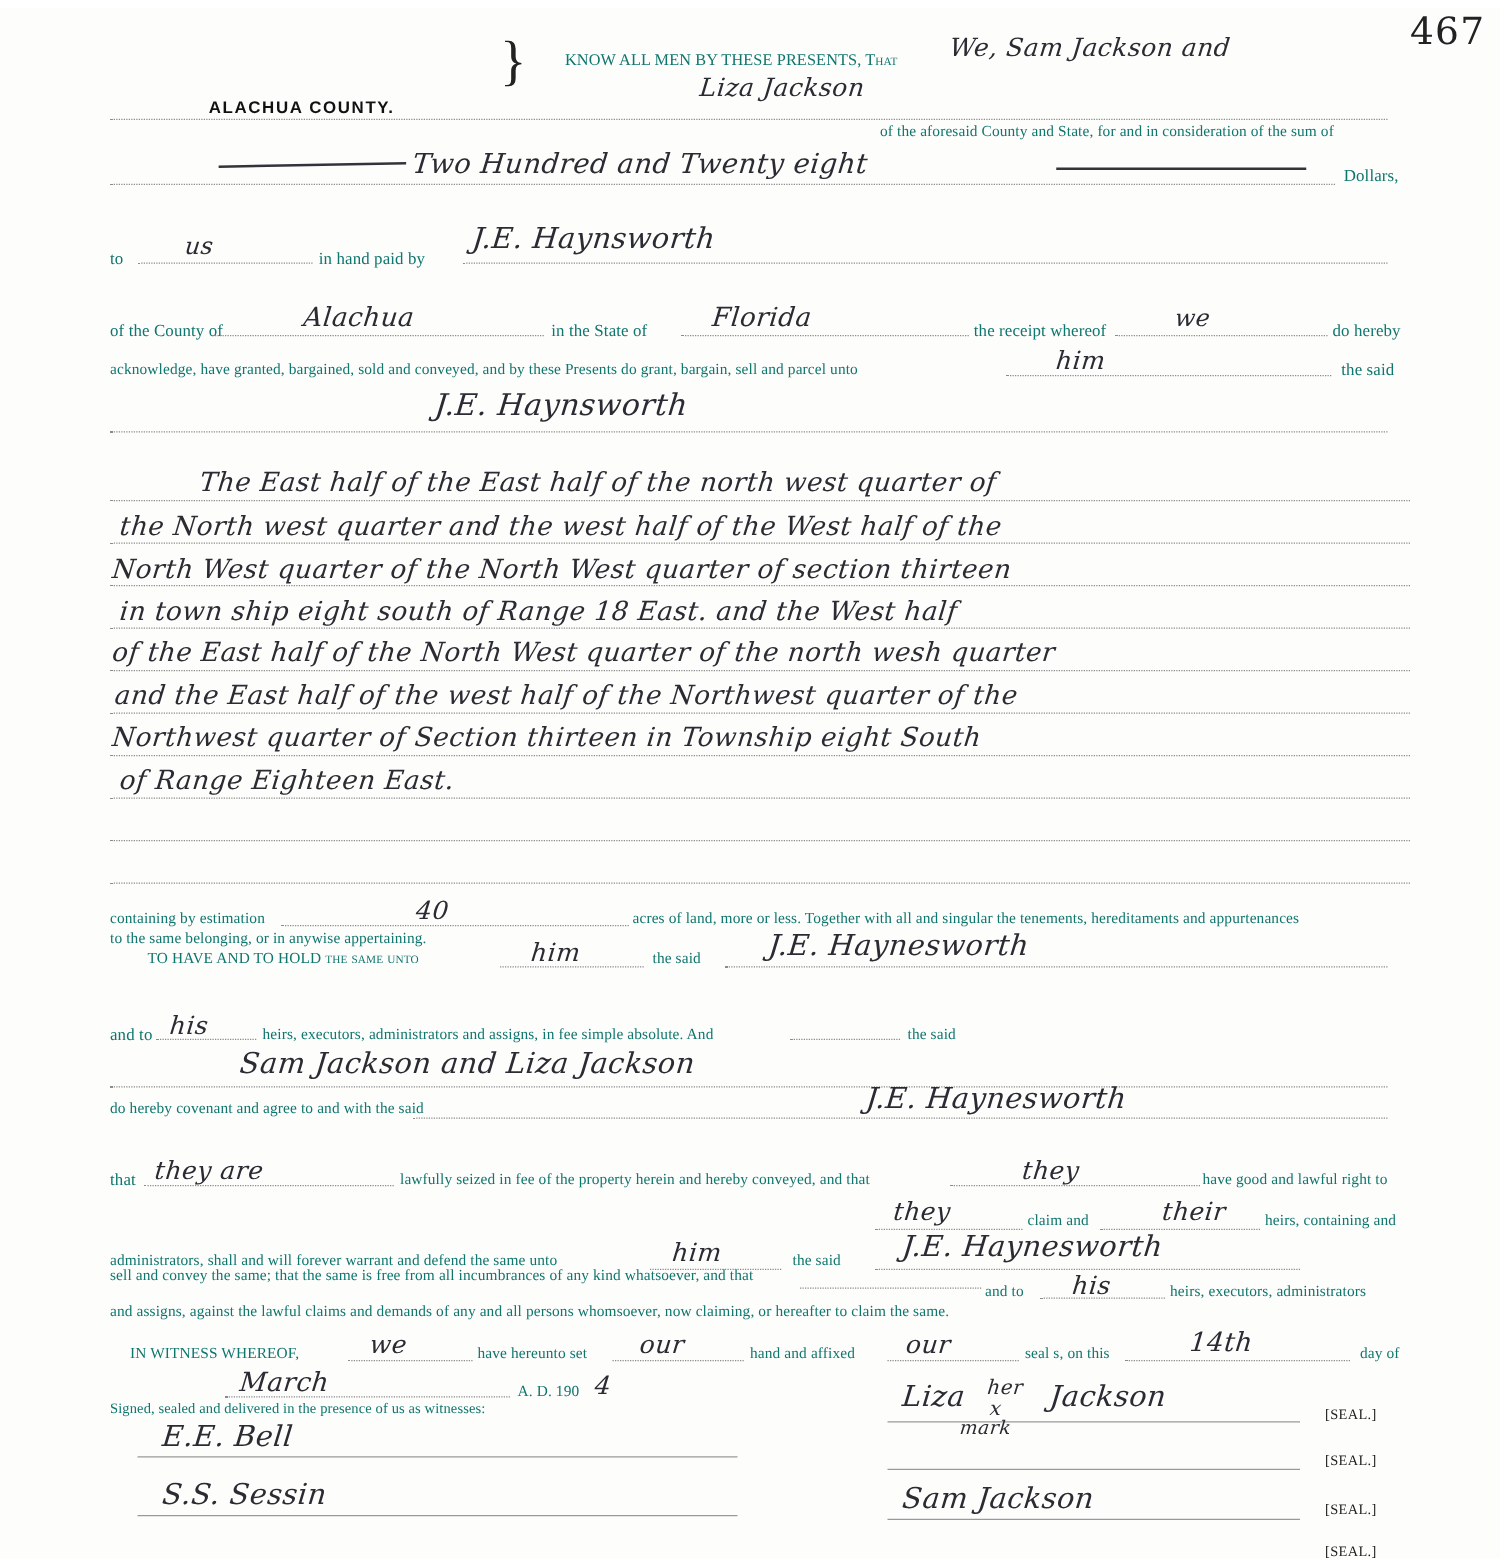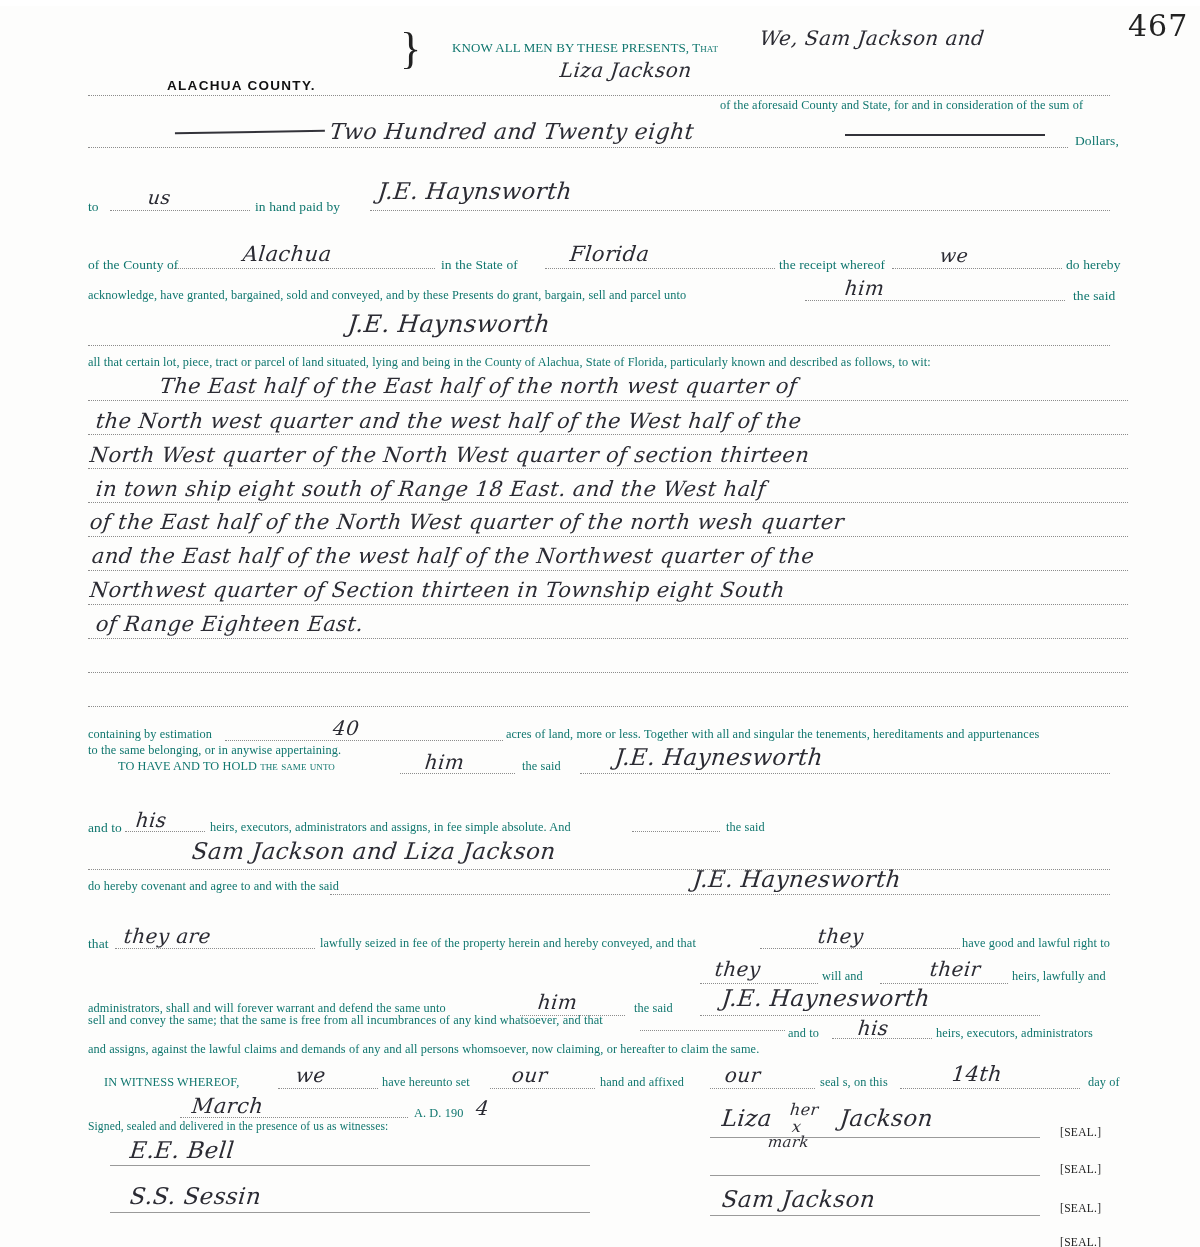--- a/index.html
+++ b/index.html
@@ -111,21 +111,21 @@
   <div class="abs brace" style="left:400px; top:27px;">}</div>
   <div class="abs title-county" style="left:167px; top:78px;">ALACHUA COUNTY.</div>
 
   <div class="abs pr" style="left:452px; top:40px; font-variant:small-caps; font-size:13px;">KNOW ALL MEN BY THESE PRESENTS, That</div>
 
   <div class="abs hw" style="left:760px; top:26px; font-size:20px;">We, Sam Jackson and</div>
   <div class="abs hw" style="left:560px; top:58px; font-size:20px;">Liza Jackson</div>
 
   <div class="abs rule" style="left:88px; top:95px; width:1022px;"></div>
 
-  <div class="abs pr pr-sm" style="left:720px; top:98px;">of the aforesaid County and State, for and in consideration of the sum of</div>
+  <div class="abs pr pr-sm" style="left:704px; top:98px;">of the aforesaid County and State, for and in consideration of the sum of</div>
 
   <div class="abs rule" style="left:88px; top:147px; width:980px;"></div>
   <div class="abs hw" style="left:330px; top:119px; font-size:22px;">Two Hundred and Twenty eight</div>
   <div class="abs" style="left:175px; top:131px; width:150px; height:10px; border-top:2px solid #33333a; transform:rotate(-1deg);"></div>
   <div class="abs" style="left:845px; top:134px; width:200px; height:0; border-top:2px solid #33333a;"></div>
   <div class="abs pr" style="left:1075px; top:133px;">Dollars,</div>
 
   <div class="abs pr" style="left:88px; top:199px;">to</div>
   <div class="abs rule" style="left:110px; top:210px; width:140px;"></div>
   <div class="abs hw" style="left:148px; top:186px; font-size:19px;">us</div>
@@ -147,21 +147,20 @@
   <div class="abs pr" style="left:1066px; top:257px;">do hereby</div>
 
   <div class="abs pr pr-sm" style="left:88px; top:288px;">acknowledge, have granted, bargained, sold and conveyed, and by these Presents do grant, bargain, sell and parcel unto</div>
   <div class="abs rule" style="left:805px; top:300px; width:260px;"></div>
   <div class="abs hw" style="left:845px; top:276px; font-size:20px;">him</div>
   <div class="abs pr" style="left:1073px; top:288px;">the said</div>
 
   <div class="abs rule" style="left:88px; top:345px; width:1022px;"></div>
   <div class="abs hw" style="left:348px; top:310px; font-size:24px;">J.E. Haynsworth</div>
 
-  <div class="abs pr pr-sm" style="left:88px; top:355px;">all that certain  lot, piece, tract or parcel of land situated, lying and being in the County of Alachua, State of Florida, particularly known and described as follows, to wit:</div>
 
   <div class="abs rule" style="left:88px; top:400px; width:1040px;"></div>
   <div class="abs rule" style="left:88px; top:434px; width:1040px;"></div>
   <div class="abs rule" style="left:88px; top:468px; width:1040px;"></div>
   <div class="abs rule" style="left:88px; top:502px; width:1040px;"></div>
   <div class="abs rule" style="left:88px; top:536px; width:1040px;"></div>
   <div class="abs rule" style="left:88px; top:570px; width:1040px;"></div>
   <div class="abs rule" style="left:88px; top:604px; width:1040px;"></div>
   <div class="abs rule" style="left:88px; top:638px; width:1040px;"></div>
   <div class="abs rule" style="left:88px; top:672px; width:1040px;"></div>
@@ -207,24 +206,24 @@
   <div class="abs rule" style="left:115px; top:948px; width:200px;"></div>
   <div class="abs hw" style="left:124px; top:924px; font-size:20px;">they  are</div>
   <div class="abs pr pr-sm" style="left:320px; top:936px;">lawfully seized in fee of the property herein and hereby conveyed, and that</div>
   <div class="abs rule" style="left:760px; top:948px; width:200px;"></div>
   <div class="abs hw" style="left:818px; top:924px; font-size:20px;">they</div>
   <div class="abs pr pr-sm" style="left:962px; top:936px;">have good and lawful right to</div>
 
   <div class="abs pr pr-sm" style="left:88px; top:969px;margin-top:44px;">sell and convey the same; that the same is free from all incumbrances of any kind whatsoever, and that</div>
   <div class="abs rule" style="left:700px; top:983px; width:118px;"></div>
   <div class="abs hw" style="left:715px; top:957px; font-size:20px;">they</div>
-  <div class="abs pr pr-sm" style="left:822px; top:969px;">will and</div>
+  <div class="abs pr pr-sm" style="left:822px; top:969px;">claim and</div>
   <div class="abs rule" style="left:880px; top:983px; width:128px;"></div>
   <div class="abs hw" style="left:930px; top:957px; font-size:20px;">their</div>
-  <div class="abs pr pr-sm" style="left:1012px; top:969px;">heirs, lawfully and</div>
+  <div class="abs pr pr-sm" style="left:1012px; top:969px;">heirs, containing and</div>
 
   <div class="abs pr pr-sm" style="left:88px; top:1001px;">administrators, shall and will forever warrant and defend the same unto</div>
   <div class="abs rule" style="left:520px; top:1015px; width:105px;"></div>
   <div class="abs hw" style="left:538px; top:990px; font-size:20px;">him</div>
   <div class="abs pr pr-sm" style="left:634px; top:1001px;">the said</div>
   <div class="abs rule" style="left:700px; top:1015px; width:340px;"></div>
   <div class="abs hw" style="left:722px; top:985px; font-size:23px;">J.E. Haynesworth</div>
 
   <div class="abs rule" style="left:640px; top:1030px; width:145px;"></div>
   <div class="abs pr pr-sm" style="left:788px; top:1026px;">and to</div>

